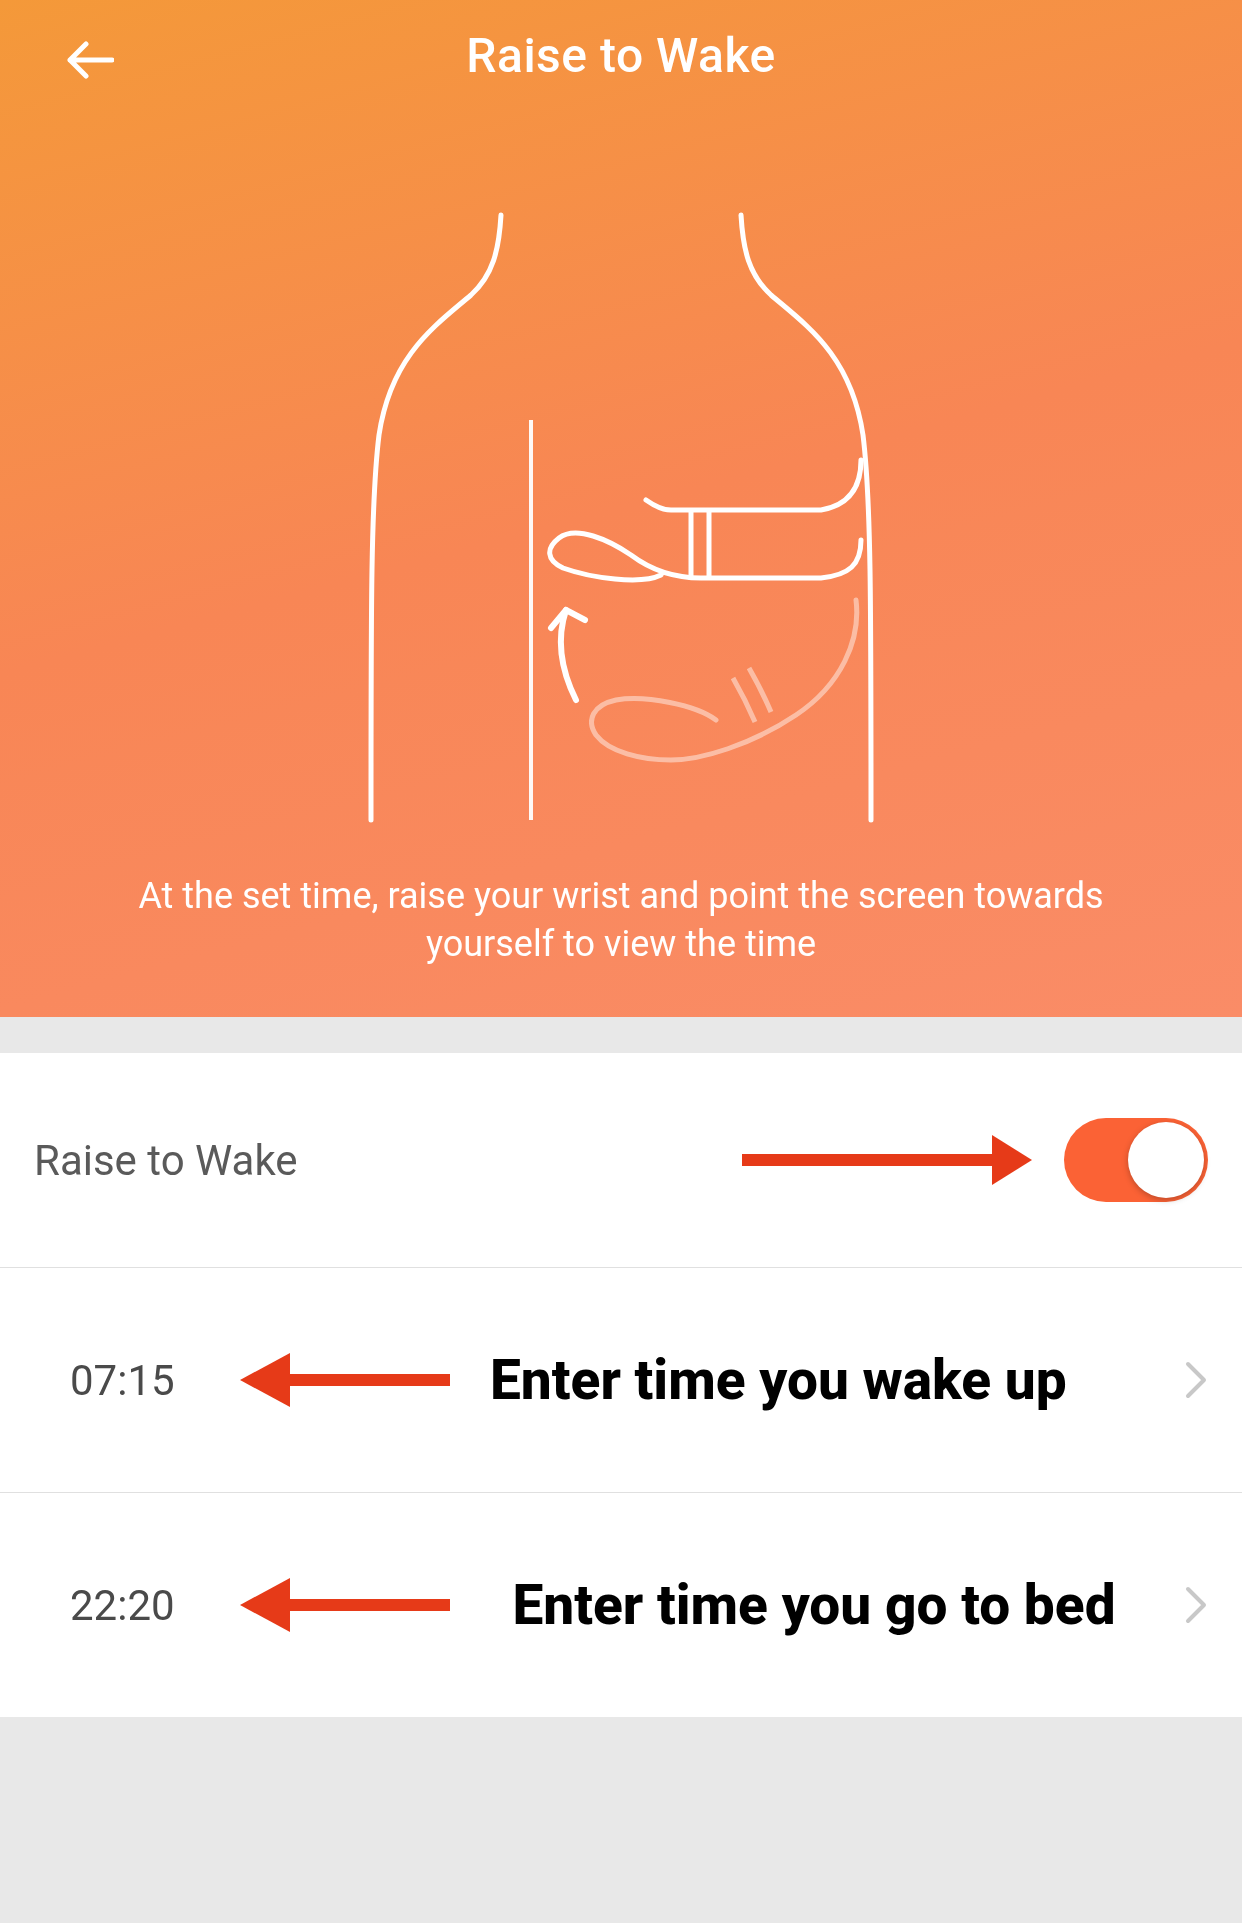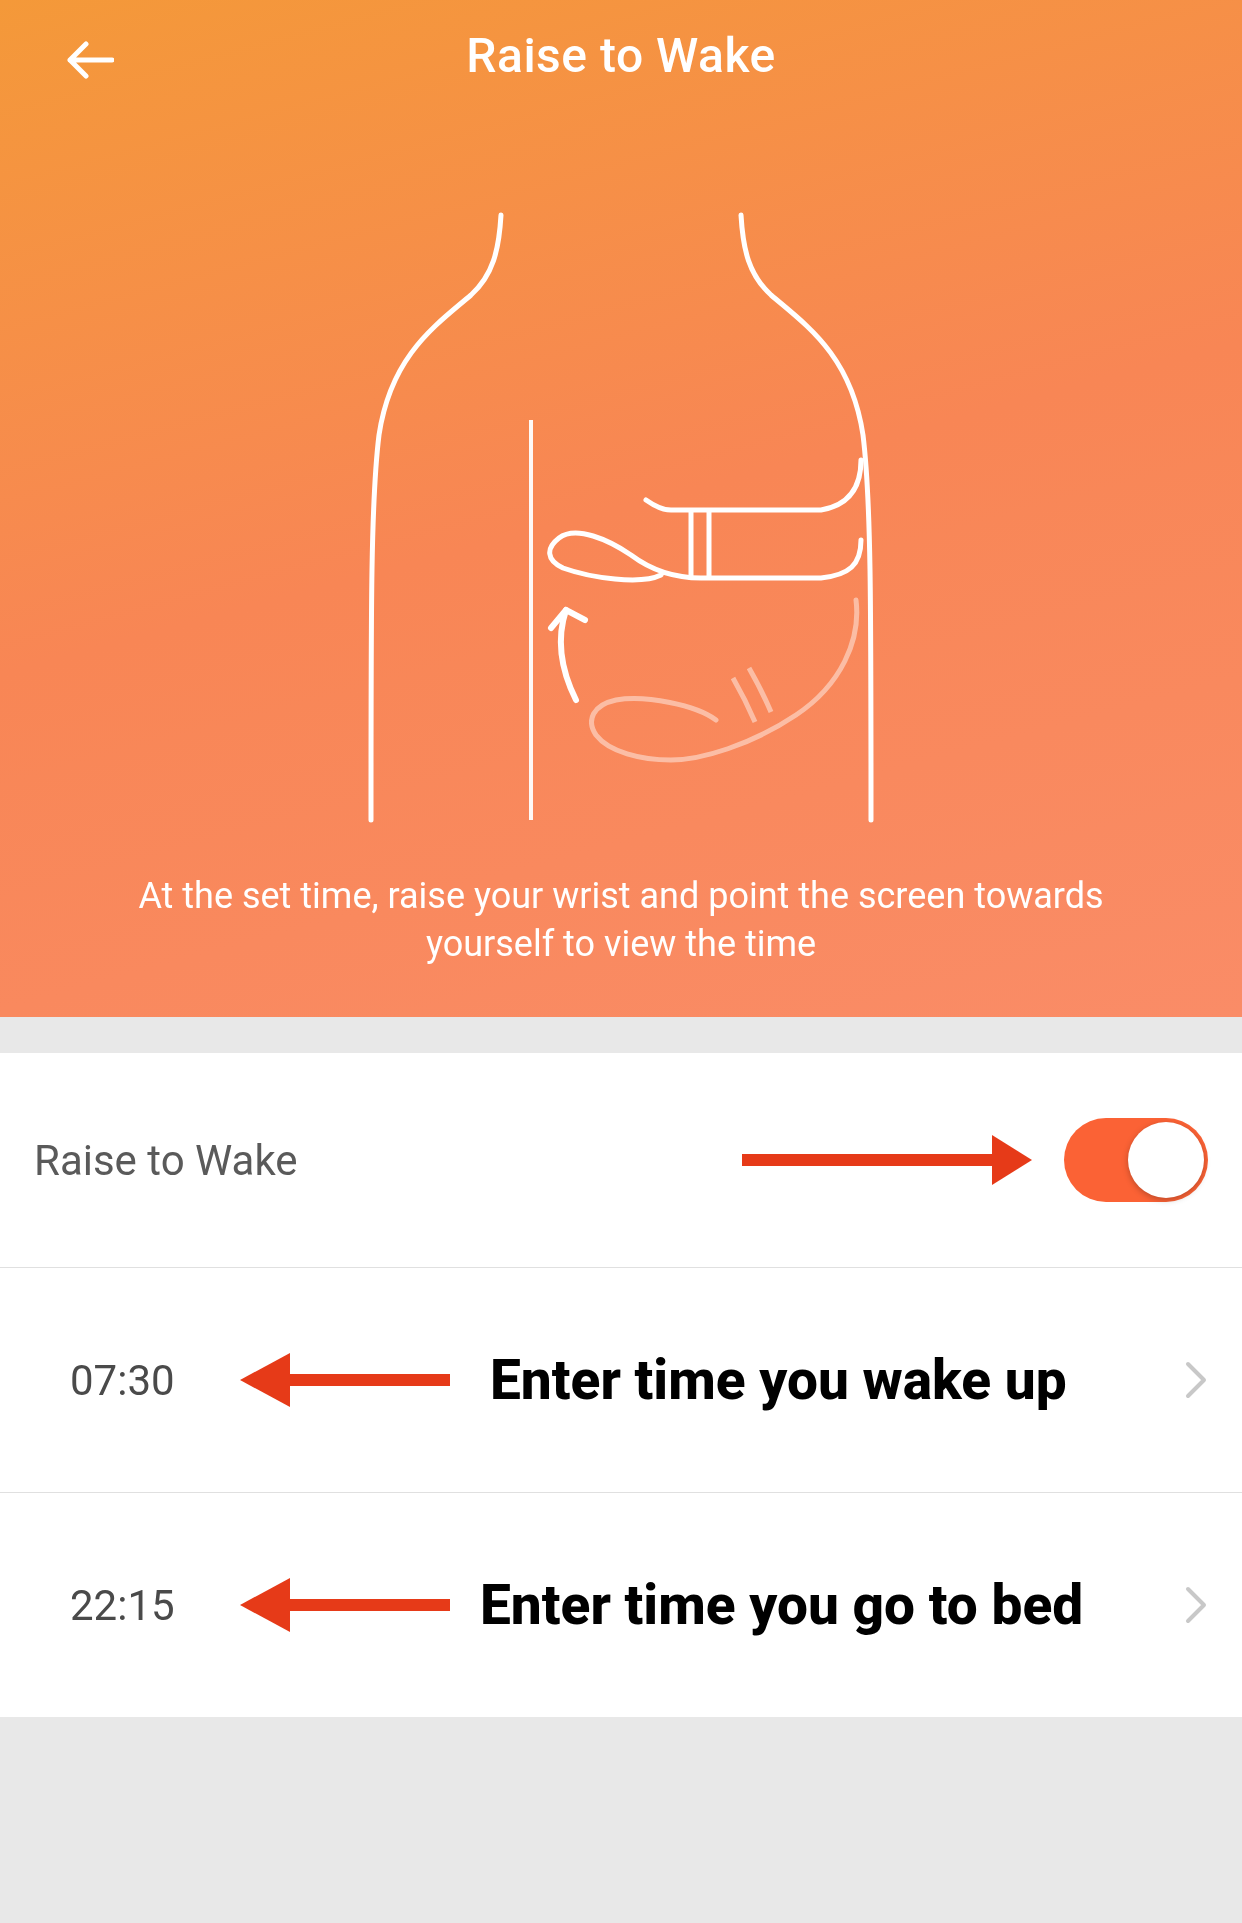--- a/index.html
+++ b/index.html
@@ -134,23 +134,23 @@
       color: #000000;
       right: 84px;
       text-align: right;
     }
     .time-label.wake {
       left: 490px;
       right: 84px;
       text-align: left;
     }
     .time-label.bed {
-      left: 480px;
+      left: 470px;
       right: 84px;
-      text-align: left;
+      text-align: center;
     }
     .chev {
       position: absolute;
       right: 34px;
       top: 50%;
       transform: translateY(-50%);
     }
     .annot-arrow-2 {
       position: absolute;
       left: 240px;
@@ -232,38 +232,38 @@
 
     <div class="toggle">
       <div class="toggle-knob"></div>
     </div>
   </div>
 </div>
 
 <div class="divider"></div>
 
 <div class="time-row">
-  <div class="time-val">07:30</div>
+  <div class="time-val">07:15</div>
 
   <svg class="annot-arrow-2" width="210" height="70" viewBox="0 0 210 70">
     <line x1="50" y1="35" x2="210" y2="35" stroke="#e63a18" stroke-width="12"></line>
     <polygon points="50,8 0,35 50,62" fill="#e63a18"></polygon>
   </svg>
 
   <div class="time-label wake">Enter time you wake up</div>
 
   <svg class="chev" width="24" height="40" viewBox="0 0 24 40">
     <path d="M4 4 L20 20 L4 36" stroke="#c8c8c8" stroke-width="4" fill="none" stroke-linecap="round" stroke-linejoin="round"></path>
   </svg>
 </div>
 
 <div class="divider"></div>
 
 <div class="time-row">
-  <div class="time-val">22:15</div>
+  <div class="time-val">22:20</div>
 
   <svg class="annot-arrow-2" width="210" height="70" viewBox="0 0 210 70">
     <line x1="50" y1="35" x2="210" y2="35" stroke="#e63a18" stroke-width="12"></line>
     <polygon points="50,8 0,35 50,62" fill="#e63a18"></polygon>
   </svg>
 
   <div class="time-label bed">Enter time you go to bed</div>
 
   <svg class="chev" width="24" height="40" viewBox="0 0 24 40">
     <path d="M4 4 L20 20 L4 36" stroke="#c8c8c8" stroke-width="4" fill="none" stroke-linecap="round" stroke-linejoin="round"></path>

